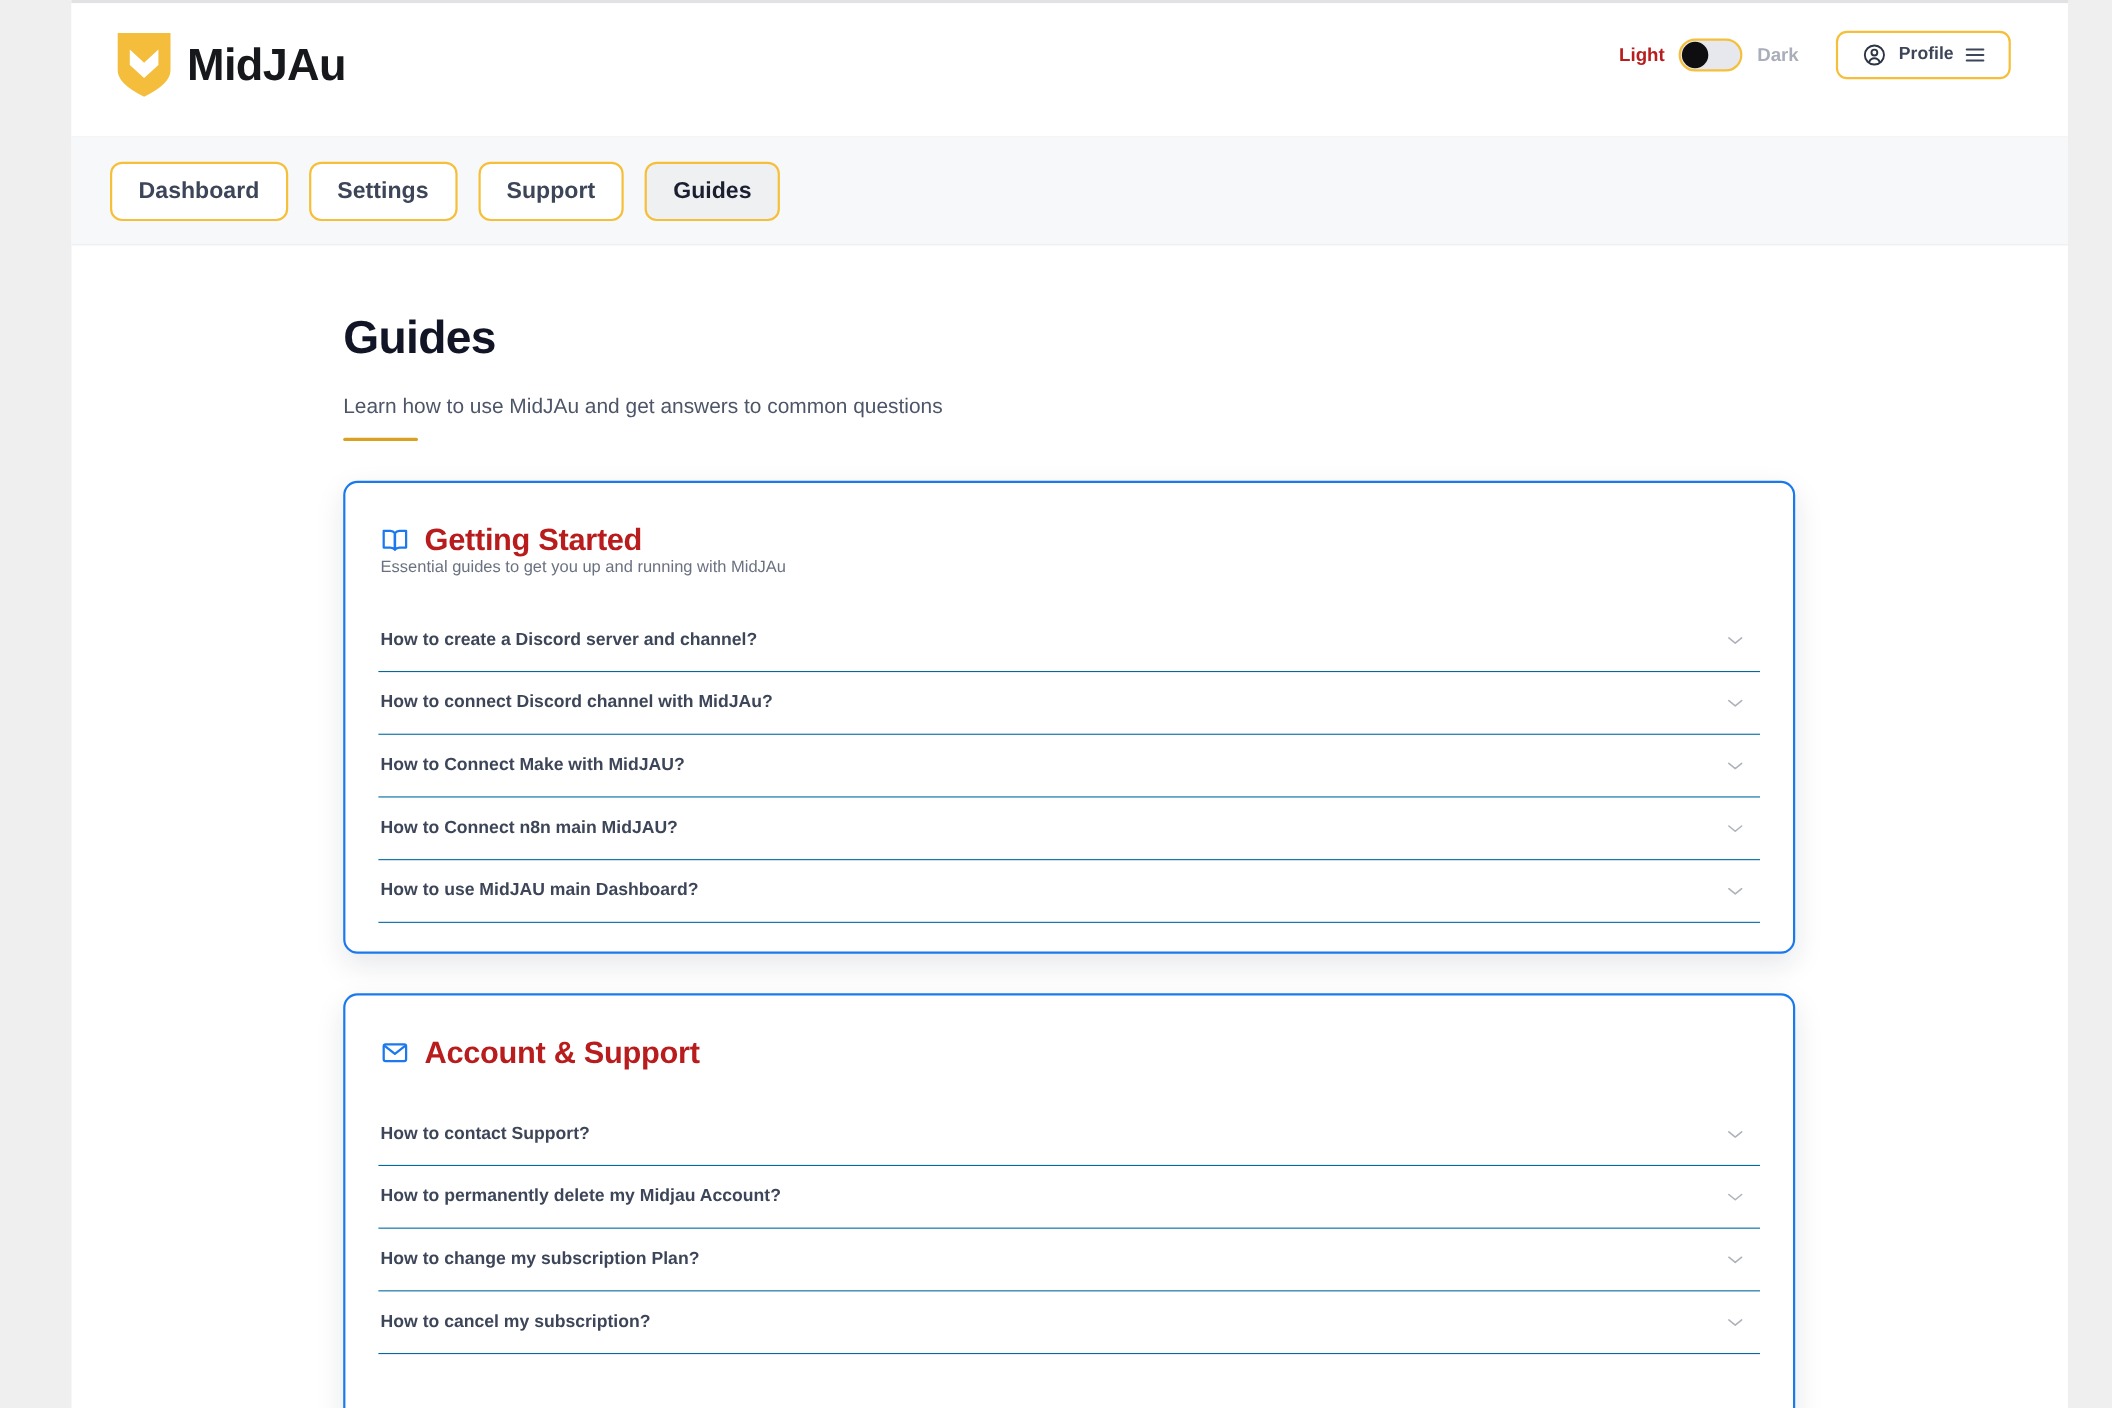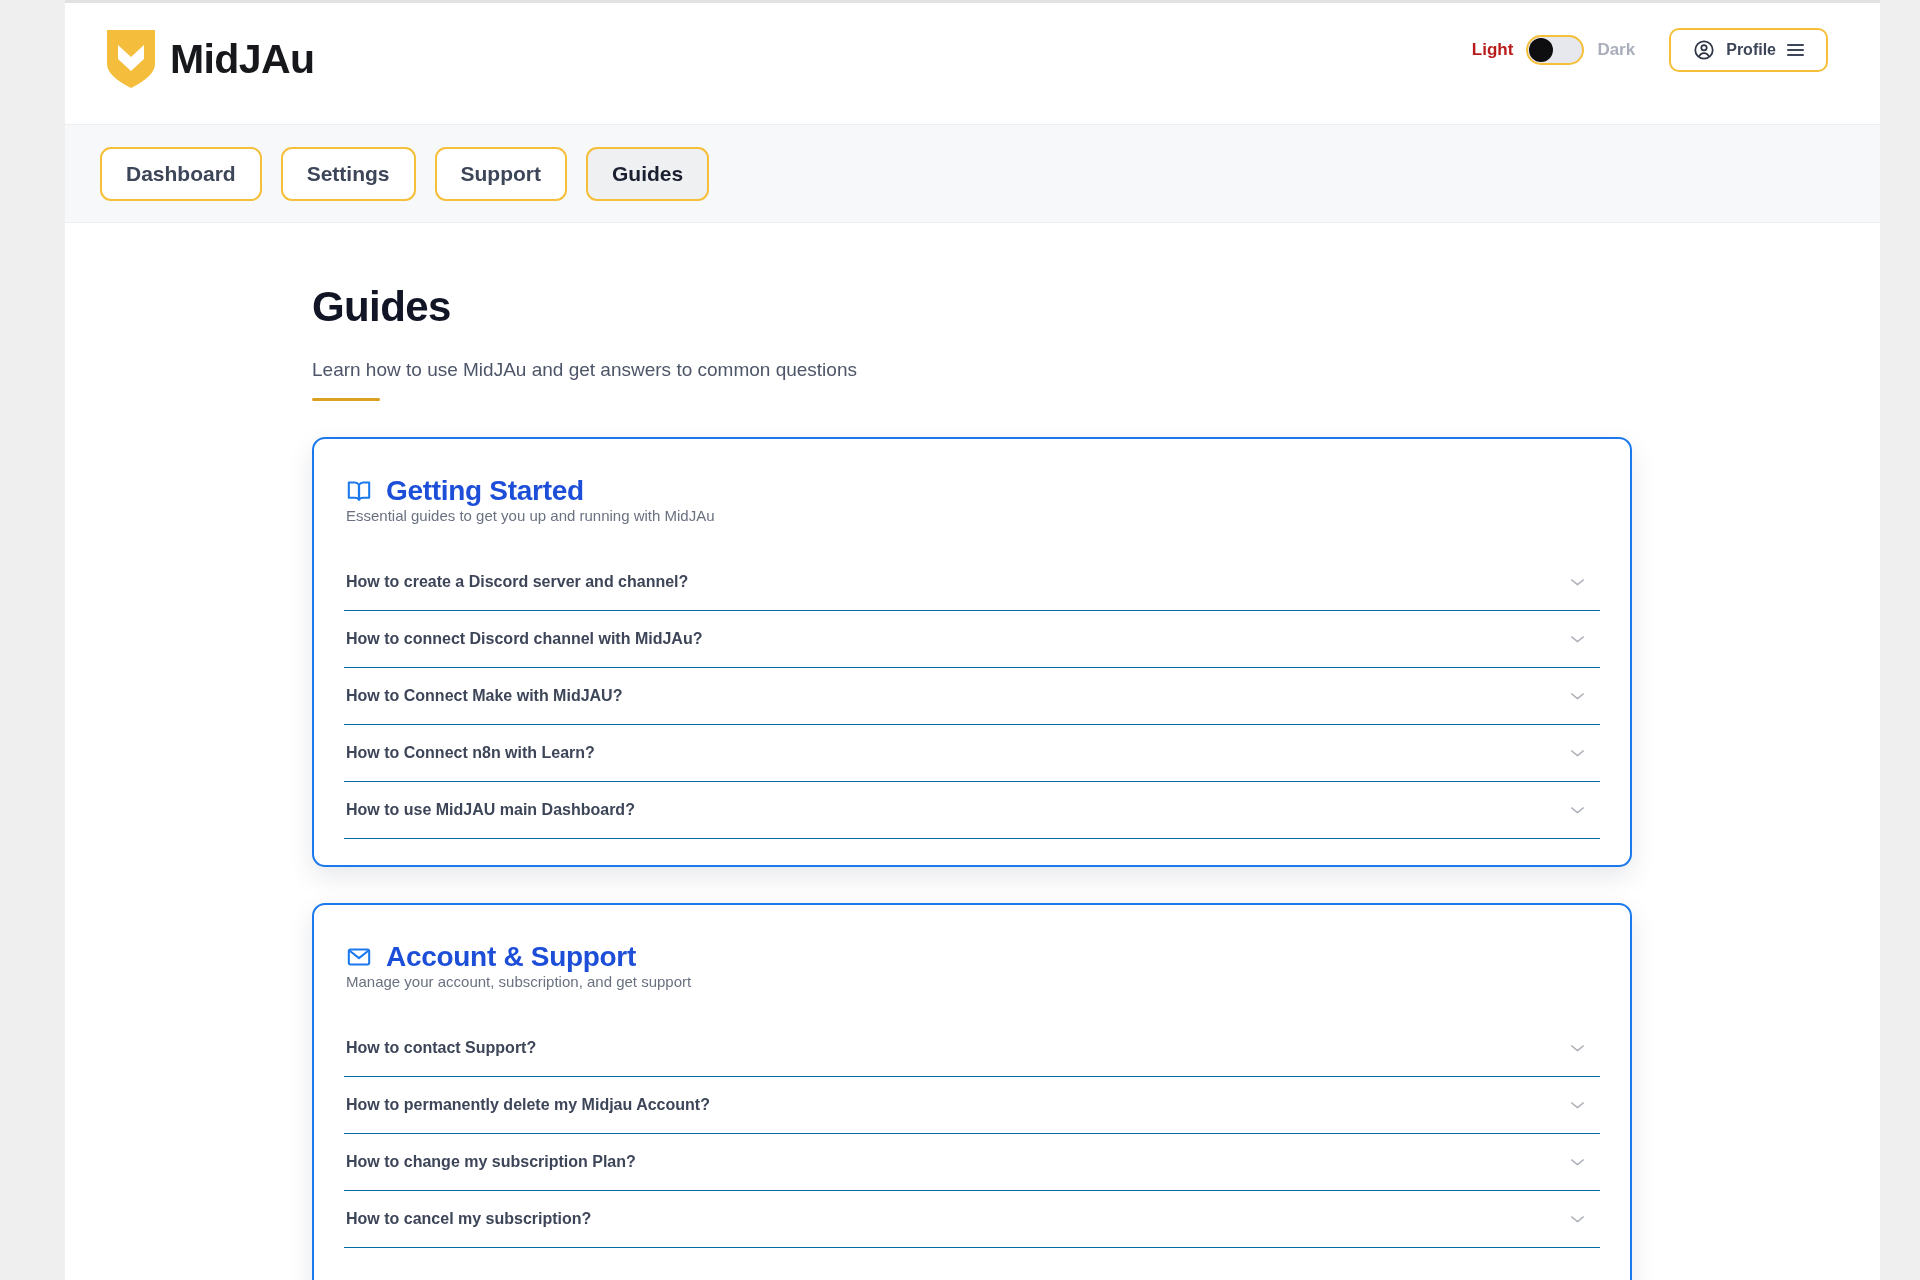--- a/index.html
+++ b/index.html
@@ -211,21 +211,21 @@
   .card-head {
     display: flex;
     align-items: center;
     gap: 14px;
     padding-left: 2px;
   }
   .card-icon { width: 26px; height: 26px; display:block; flex: none; }
   .card-title {
     font-size: 28px;
     font-weight: 700;
-    color: #1d4ed8;
+    color: #b91c1c;
     letter-spacing: -0.3px;
   }
   .card-desc {
     padding-left: 2px;
     font-size: 15px;
     color: #6a7180;
   }
 
   .faq-list {
     margin-top: 30px;
@@ -342,21 +342,21 @@
                   <path d="M3 3.5 L10 9.2 L17 3.5"></path>
                 </svg>
             </div>
             <div class="faq-row">
               <span class="faq-q">How to Connect Make with MidJAU?</span>
               <svg class="chev" viewBox="0 0 20 12" fill="none" stroke="#6c7280" stroke-width="1.7" stroke-linecap="round" stroke-linejoin="round">
                   <path d="M3 3.5 L10 9.2 L17 3.5"></path>
                 </svg>
             </div>
             <div class="faq-row">
-              <span class="faq-q">How to Connect n8n with Learn?</span>
+              <span class="faq-q">How to Connect n8n main MidJAU?</span>
               <svg class="chev" viewBox="0 0 20 12" fill="none" stroke="#6c7280" stroke-width="1.7" stroke-linecap="round" stroke-linejoin="round">
                   <path d="M3 3.5 L10 9.2 L17 3.5"></path>
                 </svg>
             </div>
             <div class="faq-row">
               <span class="faq-q">How to use MidJAU main Dashboard?</span>
               <svg class="chev" viewBox="0 0 20 12" fill="none" stroke="#6c7280" stroke-width="1.7" stroke-linecap="round" stroke-linejoin="round">
                   <path d="M3 3.5 L10 9.2 L17 3.5"></path>
                 </svg>
             </div>
@@ -364,21 +364,20 @@
         </div>
 
         <div class="guide-card">
           <div class="card-head">
             <svg class="card-icon" viewBox="0 0 24 24" fill="none" stroke="#1b79ed" stroke-width="1.9" stroke-linejoin="round">
               <rect x="2.6" y="5" width="18.8" height="14" rx="1.6"></rect>
               <path d="M3.4 6.2 L12 13 L20.6 6.2"></path>
             </svg>
             <span class="card-title">Account &amp; Support</span>
           </div>
-          <div class="card-desc">Manage your account, subscription, and get support</div>
 
           <div class="faq-list">
             <div class="faq-row">
               <span class="faq-q">How to contact Support?</span>
               <svg class="chev" viewBox="0 0 20 12" fill="none" stroke="#6c7280" stroke-width="1.7" stroke-linecap="round" stroke-linejoin="round">
                   <path d="M3 3.5 L10 9.2 L17 3.5"></path>
                 </svg>
             </div>
             <div class="faq-row">
               <span class="faq-q">How to permanently delete my Midjau Account?</span>

